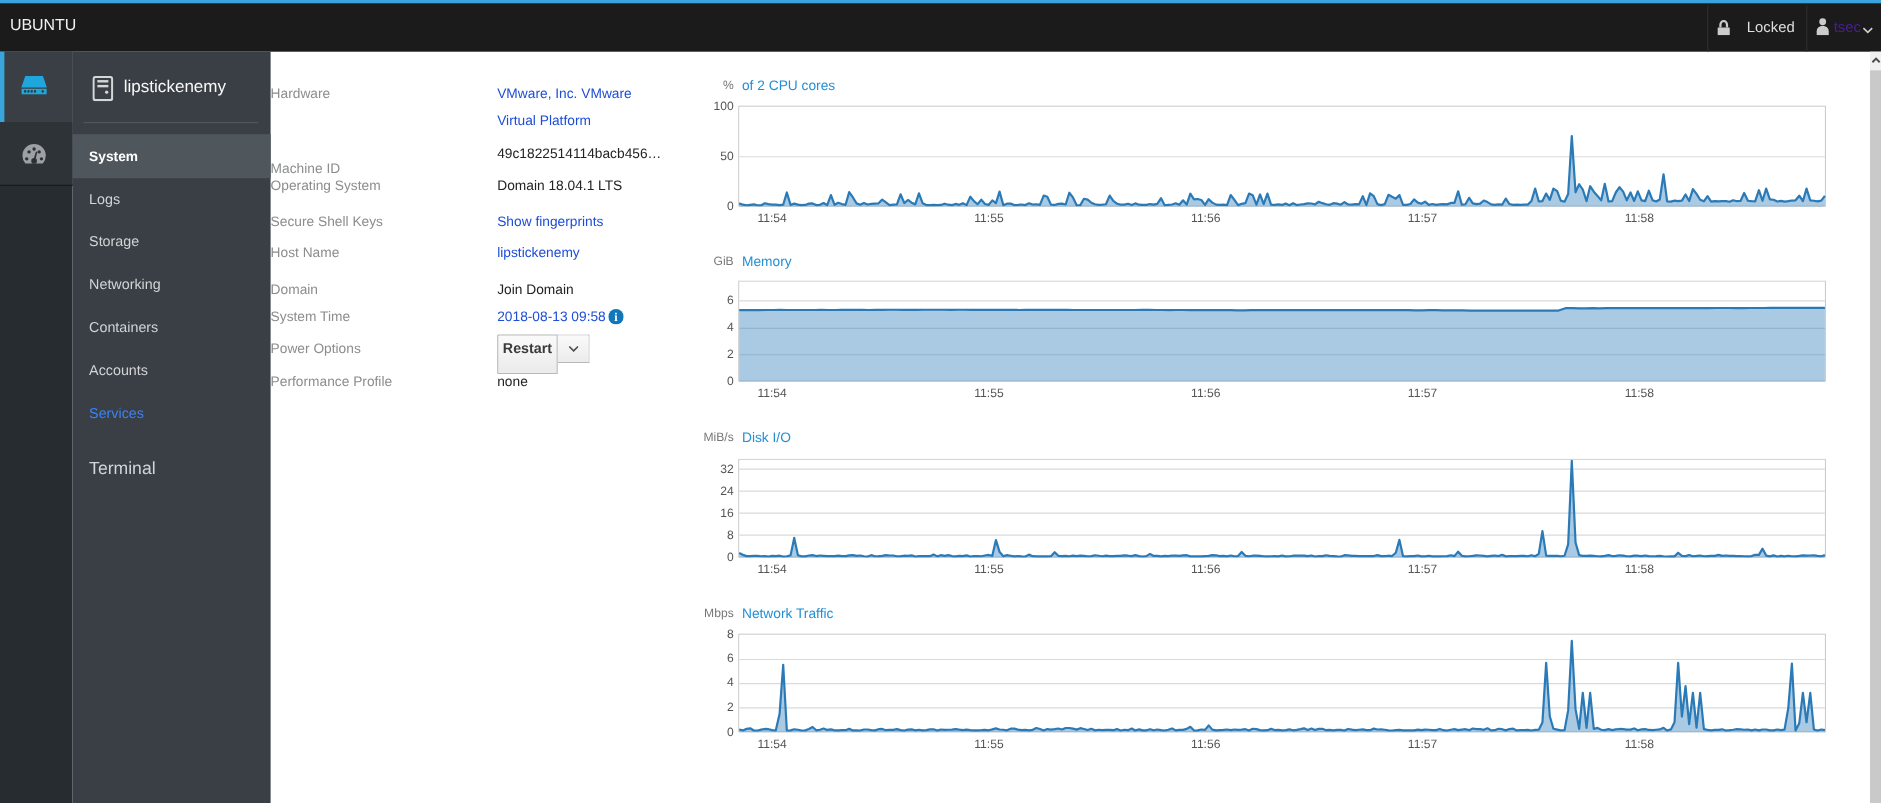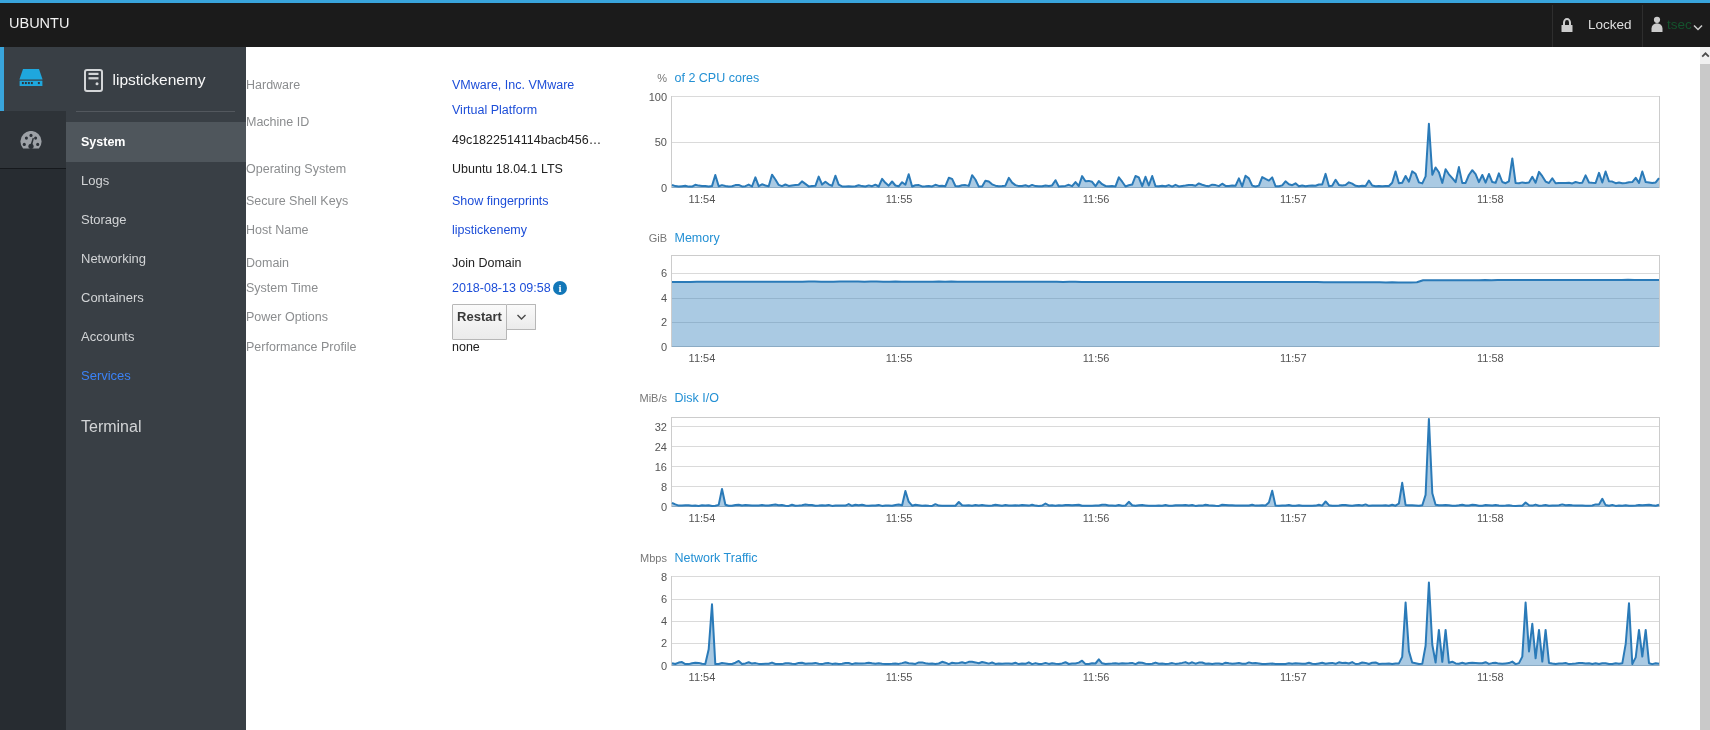--- a/index.html
+++ b/index.html
@@ -21,21 +21,21 @@
 <div style="position:absolute;left:1642px;top:5px;width:1px;height:42px;background:#2e2e2e"></div>
 <svg style="position:absolute;left:1561px;top:18px" width="12" height="14">
     <path d="M3 7 L3 4.5 A 3 3.4 0 0 1 9 4.5 L9 7" fill="none" stroke="#ccc" stroke-width="2"></path>
     <rect x="0.5" y="7" width="11" height="7" rx="0.5" fill="#ccc"></rect>
   </svg>
 <div style="position:absolute;left:1588px;top:14.5px;font-size:13.5px;color:#dfdfdf;line-height:20px">Locked</div>
 <svg style="position:absolute;left:1651px;top:16px" width="12" height="16">
     <circle cx="6" cy="3.8" r="3.1" fill="#ccc"></circle>
     <path d="M0.5 16 L0.5 12.5 A 5.5 5.2 0 0 1 11.5 12.5 L11.5 16 Z" fill="#ccc"></path>
   </svg>
-<div style="position:absolute;left:1667px;top:14.5px;font-size:13.5px;color:#14532d;line-height:20px">tsec</div>
+<div style="position:absolute;left:1667px;top:14.5px;font-size:13.5px;color:#4c1d95;line-height:20px">tsec</div>
 <svg style="position:absolute;left:1693px;top:23.5px" width="10" height="7">
     <path d="M1 1.5 L5 5.5 L9 1.5" fill="none" stroke="#ccc" stroke-width="1.5"></path>
   </svg>
 
 <div style="position:absolute;left:0;top:47px;width:66px;height:683px;background:#272c31"></div>
 <div style="position:absolute;left:66px;top:47px;width:180px;height:683px;background:#393f45"></div>
 <div style="position:absolute;left:0;top:47px;width:66px;height:64px;background:#393f45;border-left:4px solid #39a5dc"></div>
 <div style="position:absolute;left:0;top:111px;width:66px;height:58px;background:#2e3338;border-bottom:1px solid #16191d"></div>
 <svg style="position:absolute;left:19px;top:69px" width="24" height="17">
     <polygon points="4,0 20,0 23.6,10.6 0.4,10.6" fill="#1fa7dd"></polygon>
@@ -74,24 +74,24 @@
 <div style="position:absolute;left:81px;top:210.0px;font-size:13px;color:#d2d4d6;line-height:20px">Storage</div>
 <div style="position:absolute;left:81px;top:249.0px;font-size:13px;color:#d2d4d6;line-height:20px">Networking</div>
 <div style="position:absolute;left:81px;top:288.0px;font-size:13px;color:#d2d4d6;line-height:20px">Containers</div>
 <div style="position:absolute;left:81px;top:327.0px;font-size:13px;color:#d2d4d6;line-height:20px">Accounts</div>
 <div style="position:absolute;left:81px;top:366.0px;font-size:13px;color:#3b82f6;line-height:20px">Services</div>
 <div style="position:absolute;left:81px;top:416.5px;font-size:16px;color:#d2d4d6;line-height:20px">Terminal</div>
 
 <div class="lab" style="top:74.5px">Hardware</div>
 <div class="vlink" style="top:74.5px">VMware, Inc. VMware</div>
 <div class="vlink" style="top:100.0px">Virtual Platform</div>
-<div class="lab" style="top:112px">Machine ID</div>
+<div class="lab" style="top:143px">Machine ID</div>
 <div class="val" style="top:129.5px">49c1822514114bacb456…</div>
 <div class="lab" style="top:159.0px">Operating System</div>
-<div class="val" style="top:159.0px">Ubuntu 18.04.1 LTS</div>
+<div class="val" style="top:159.0px">Domain 18.04.1 LTS</div>
 <div class="lab" style="top:191.0px">Secure Shell Keys</div>
 <div class="vlink" style="top:191.0px">Show fingerprints</div>
 <div class="lab" style="top:220.0px">Host Name</div>
 <div class="vlink" style="top:220.0px">lipstickenemy</div>
 <div class="lab" style="top:252.5px">Domain</div>
 <div class="val" style="top:252.5px">Join Domain</div>
 <div class="lab" style="top:277.5px">System Time</div>
 <div class="vlink" style="top:277.5px">2018-08-13 09:58</div>
 <div class="lab" style="top:307.0px">Power Options</div>
 <div class="lab" style="top:336.5px">Performance Profile</div>

